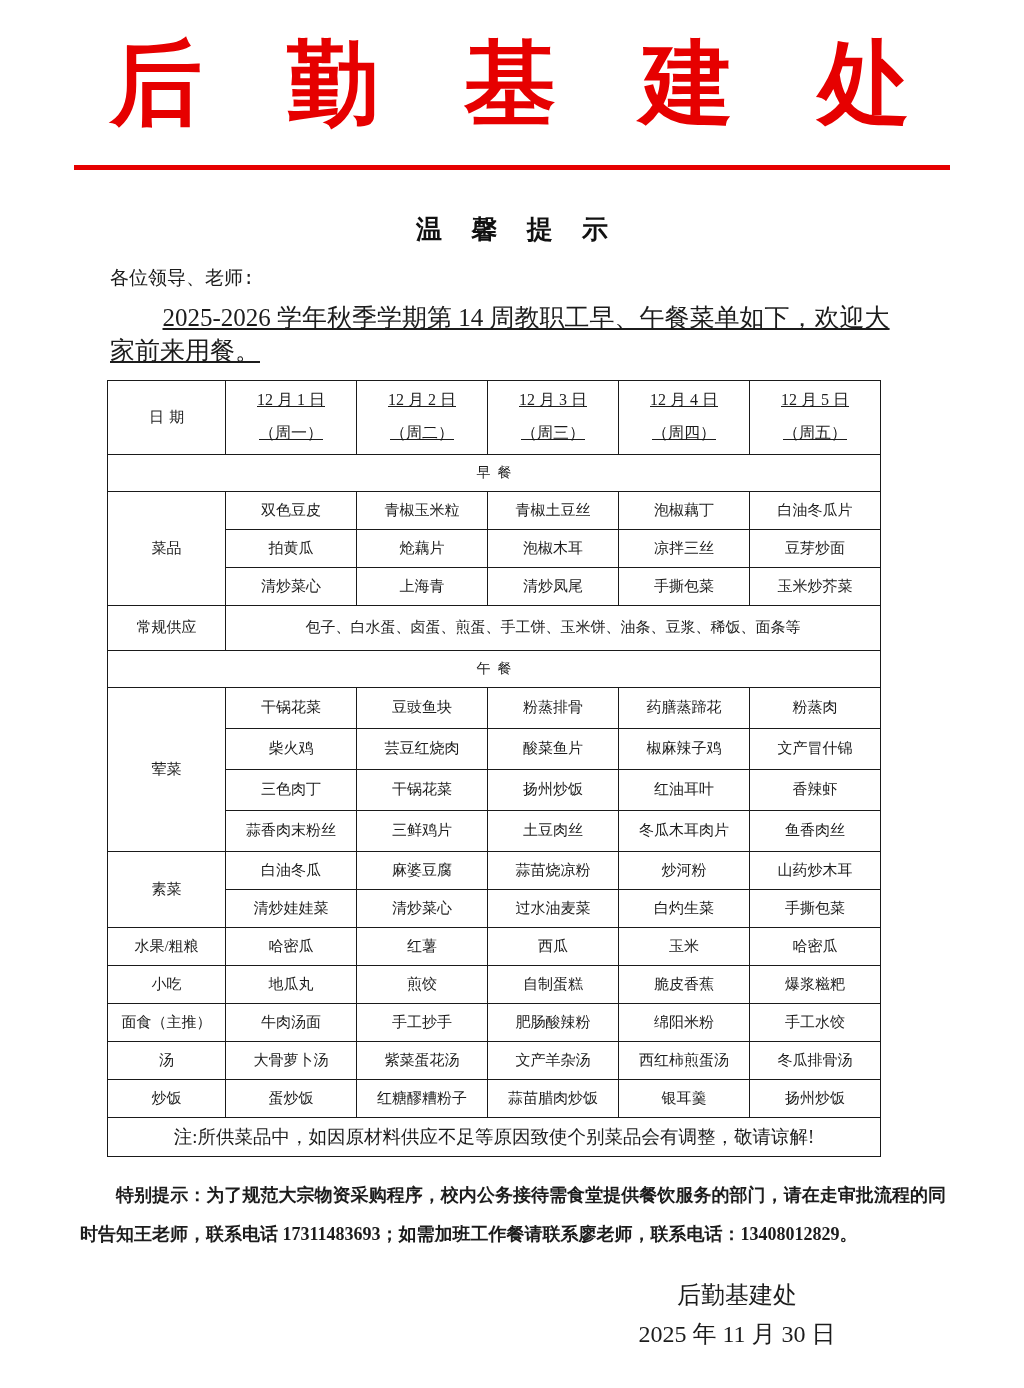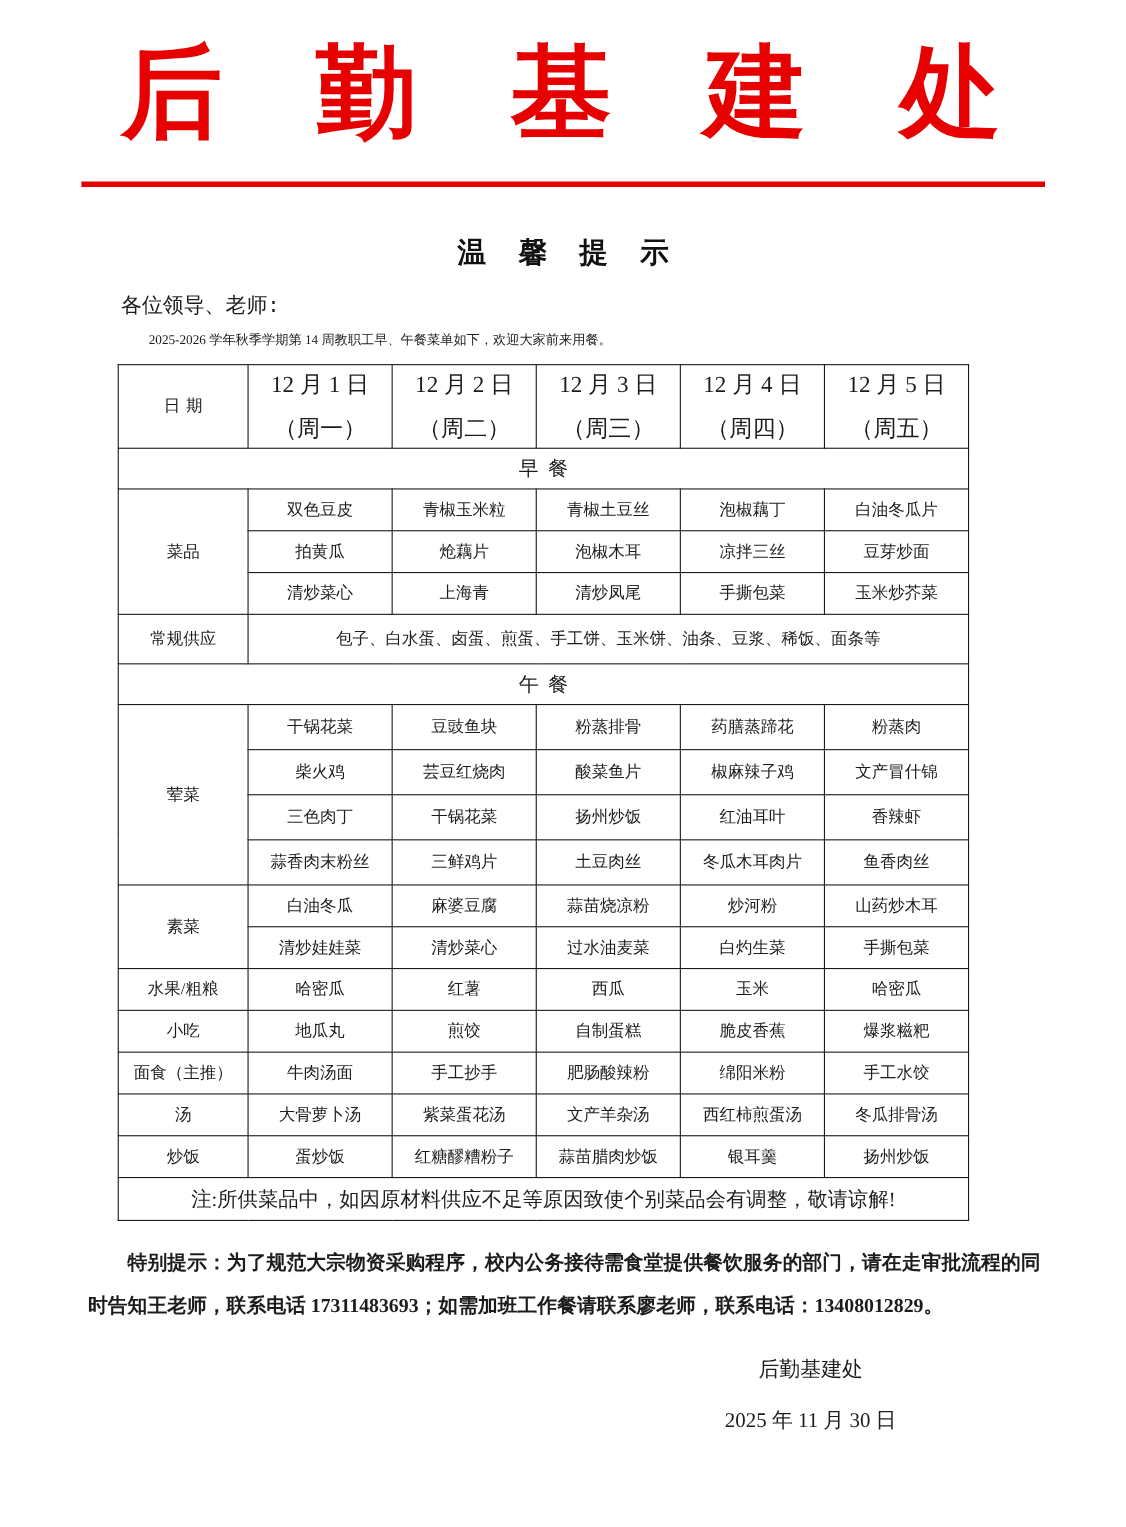--- a/index.html
+++ b/index.html
@@ -31,44 +31,44 @@
   .doc-title {
     margin: 42px auto 0;
     width: 192px;
     display: flex;
     justify-content: space-between;
     font-size: 26px;
     font-weight: bold;
     color: #111;
   }
   .greeting { margin: 18px 0 0 110px; font-size: 19px; font-family: Liberation Mono, monospace; }
-  .intro    { margin: 10px 0 0 110px; width: 790px; font-size: 12px; text-indent: 2.1em; }
+  .intro    { margin: 10px 0 0 110px; width: 790px; font-size: 25px; text-indent: 2.1em; text-decoration: underline; }
   
   table.menu {
     margin: 13px 0 0 107px;
     width: 773px;
     border-collapse: collapse;
     table-layout: fixed;
   }
   table.menu td {
     border: 1px solid #1a1a1a;
     text-align: center;
     vertical-align: middle;
     font-size: 15px;
     padding: 1px 2px;
     overflow: hidden;
   }
   tr.hdr-row { height: 74px; }
-  .hdr-row .date-line { font-size: 21px; line-height: 1.55; }
+  .hdr-row .date-line { font-size: 16px; line-height: 1.55; text-decoration: underline; }
   .hdr-row .date-line + .date-line { margin-top: 8px; }
   .corner { font-size: 17px; }
   .sp3 { letter-spacing: .35em; margin-right: -.35em; margin-top: 48px; }
   .sp5 { letter-spacing: .5em;  margin-right: -.5em; }
   tr.banner-row { height: 37px; }
-  tr.banner-row td { font-size: 18px; }
+  tr.banner-row td { font-size: 14px; }
   tr.item-row { height: 38px; }
   tr.item-row.tall { height: 41px; }
   td.lbl { font-size: 17px; }
   tr.wide-row { height: 45px; }
   td.wide-text { font-size: 19px; }
   tr.note-row { height: 39px; }
   tr.note-row td { font-size: 18.5px; }
   
   .notice {
     margin: 19px 0 0 80px;
@@ -77,24 +77,24 @@
     font-weight: bold;
     line-height: 2.2;
     text-align: justify;
     text-indent: 2em;
   }
   
   .sig {
     margin: 24px 0 0 632px;
     width: 210px;
     text-align: center;
-    font-size: 19px;
+    font-size: 24px;
   }
   .sig .sig-org  { display: block; }
-  .sig .sig-date { display: block; margin-top: 20px; }
+  .sig .sig-date { display: block; margin-top: 7px; }
 </style>
 </head>
 <body>
 
 <div class="masthead">
     <span>后</span>
     <span>勤</span>
     <span>基</span>
     <span>建</span>
     <span>处</span>

